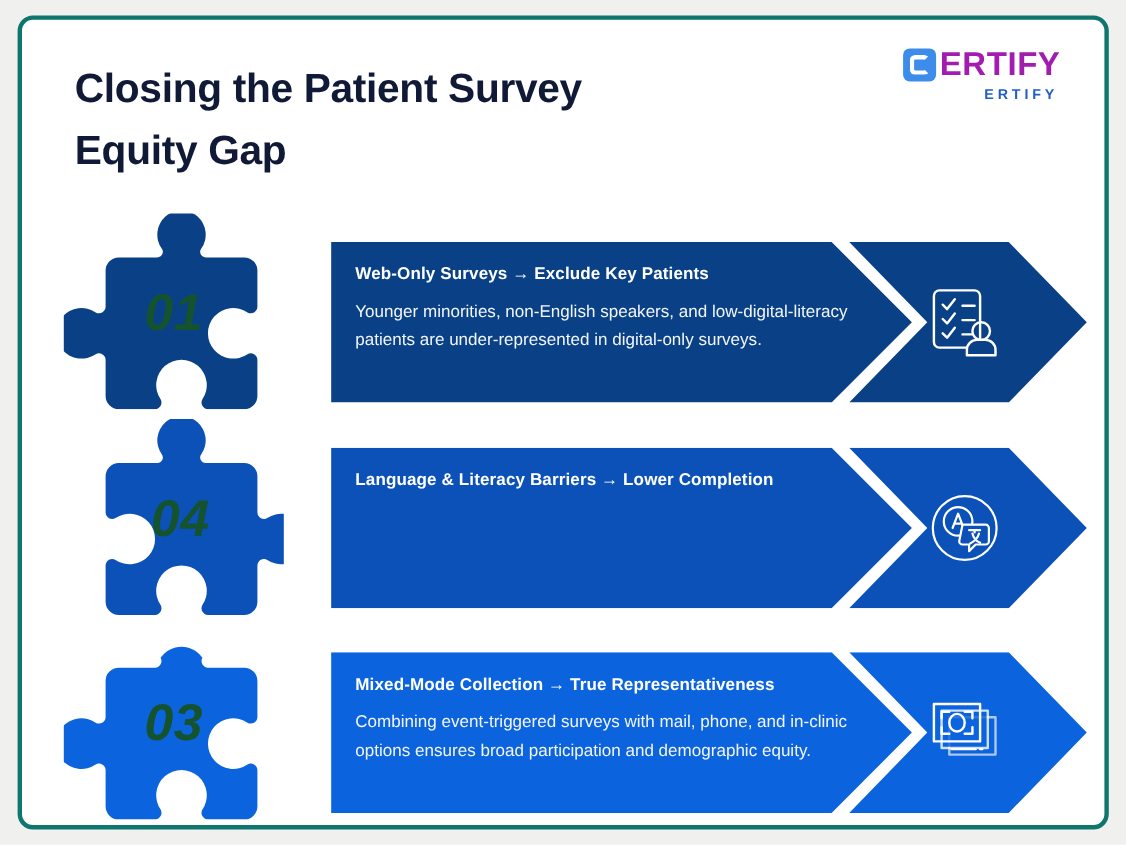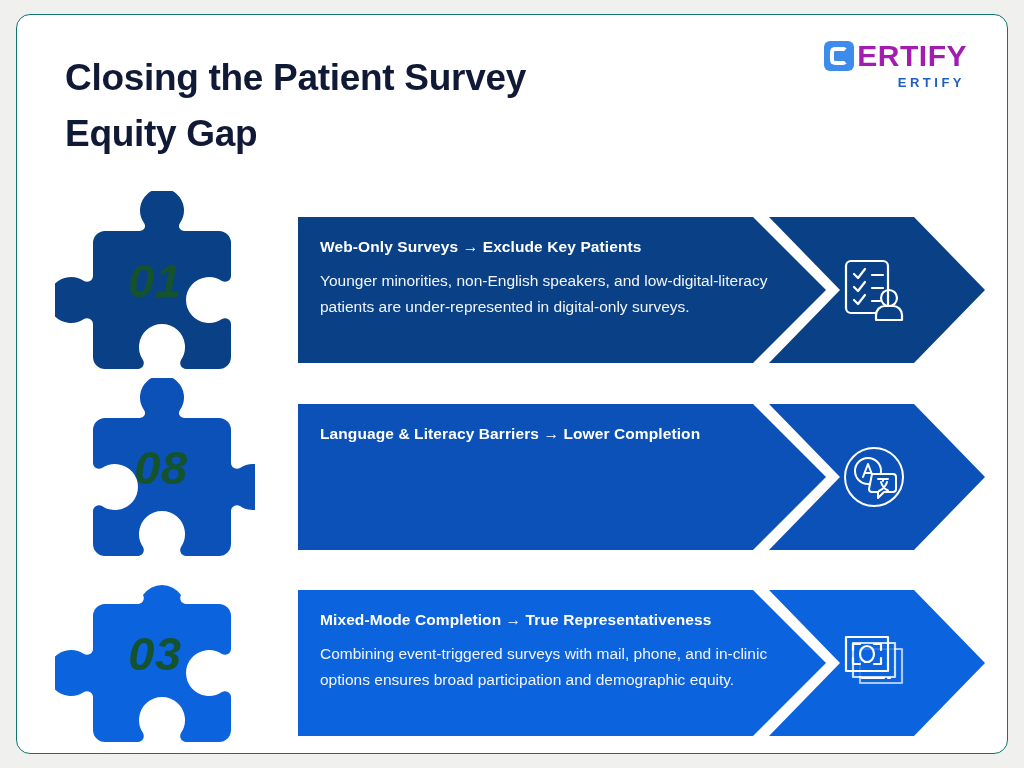--- a/index.html
+++ b/index.html
@@ -19,21 +19,21 @@
     height: 768px;
   }
   .card {
     position: absolute;
     left: 16px;
     top: 14px;
     width: 992px;
     height: 740px;
     background: #ffffff;
     border-radius: 14px;
-    border: 1px solid #0f766e;
+    border: 4px solid #0f766e;
     box-sizing: border-box;
     overflow: hidden;
   }
 
   
   .page-title {
     position: absolute;
     left: 48px;
     top: 35px;
     width: 600px;
@@ -228,21 +228,21 @@
           </svg>
         </div>
       </div>
     </div>
 
     <div class="row row-1">
       <div class="puzzle puzzle-1">
         <svg width="200" height="178" viewBox="0 0 200 178" xmlns="http://www.w3.org/2000/svg">
           <path d="M50 40 h35 a5 5 0 0 0 4 -8 a22 22 0 1 1 36 0 a5 5 0 0 0 4 8 h35 a12 12 0 0 1 12 12 v33 a6 6 0 0 0 9 5 a23 23 0 1 1 0 38 a6 6 0 0 0 -9 5 v33 a12 12 0 0 1 -12 12 h-33 a6 6 0 0 1 -5 -9 a23 23 0 1 0 -38 0 a6 6 0 0 1 -5 9 h-33 a12 12 0 0 1 -12 -12 v-33 a6 6 0 0 1 9 -5 a23 23 0 1 0 0 -38 a6 6 0 0 1 -9 -5 v-33 a12 12 0 0 1 12 -12 z" fill="#0b51b8"></path>
         </svg>
-        <div class="puzzle-num">08</div>
+        <div class="puzzle-num">04</div>
       </div>
 
       <div class="banner">
         <svg width="711" height="146" viewBox="0 0 711 146" xmlns="http://www.w3.org/2000/svg">
           <path d="M0 0 H455 L528 73 L455 146 H0 Z" fill="#0b51b8"></path>
           <path d="M471 0 H616 L687 73 L616 146 H471 L542 73 Z" fill="#0b51b8"></path>
         </svg>
         <div class="banner-text">
           <div class="banner-title">Language &amp; Literacy Barriers → Lower Completion</div>
         </div>
@@ -265,21 +265,21 @@
         </svg>
         <div class="puzzle-num">03</div>
       </div>
 
       <div class="banner">
         <svg width="711" height="146" viewBox="0 0 711 146" xmlns="http://www.w3.org/2000/svg">
           <path d="M0 0 H455 L528 73 L455 146 H0 Z" fill="#0b63dd"></path>
           <path d="M471 0 H616 L687 73 L616 146 H471 L542 73 Z" fill="#0b63dd"></path>
         </svg>
         <div class="banner-text">
-          <div class="banner-title">Mixed-Mode Completion → True Representativeness</div>
+          <div class="banner-title">Mixed-Mode Collection → True Representativeness</div>
           <div class="banner-body">Combining event-triggered surveys with mail, phone, and in-clinic options ensures broad participation and demographic equity.</div>
         </div>
         <div class="banner-icon">
           <svg width="72" height="72" viewBox="0 0 72 72" fill="none" stroke="#ffffff" stroke-width="2.2" stroke-linecap="round" stroke-linejoin="round" xmlns="http://www.w3.org/2000/svg">
             <path d="M22 22 h42 v34 h-42 z" opacity="0.65" fill="#0b63dd"></path>
             <path d="M15 16 h42 v34 h-42 z" opacity="0.8" fill="#0b63dd"></path>
             <rect x="8" y="10" width="42" height="34"></rect>
             <path d="M15 17 h7 M15 17 v6 M43 17 h-7 M43 17 v6 M15 37 h7 M15 37 v-6 M43 37 h-7 M43 37 v-6" fill="#0b63dd"></path>
             <ellipse cx="29" cy="27" rx="7" ry="8"></ellipse>
             <path d="M24 51 h22 M50 51 h2" fill="#0b63dd"></path>

